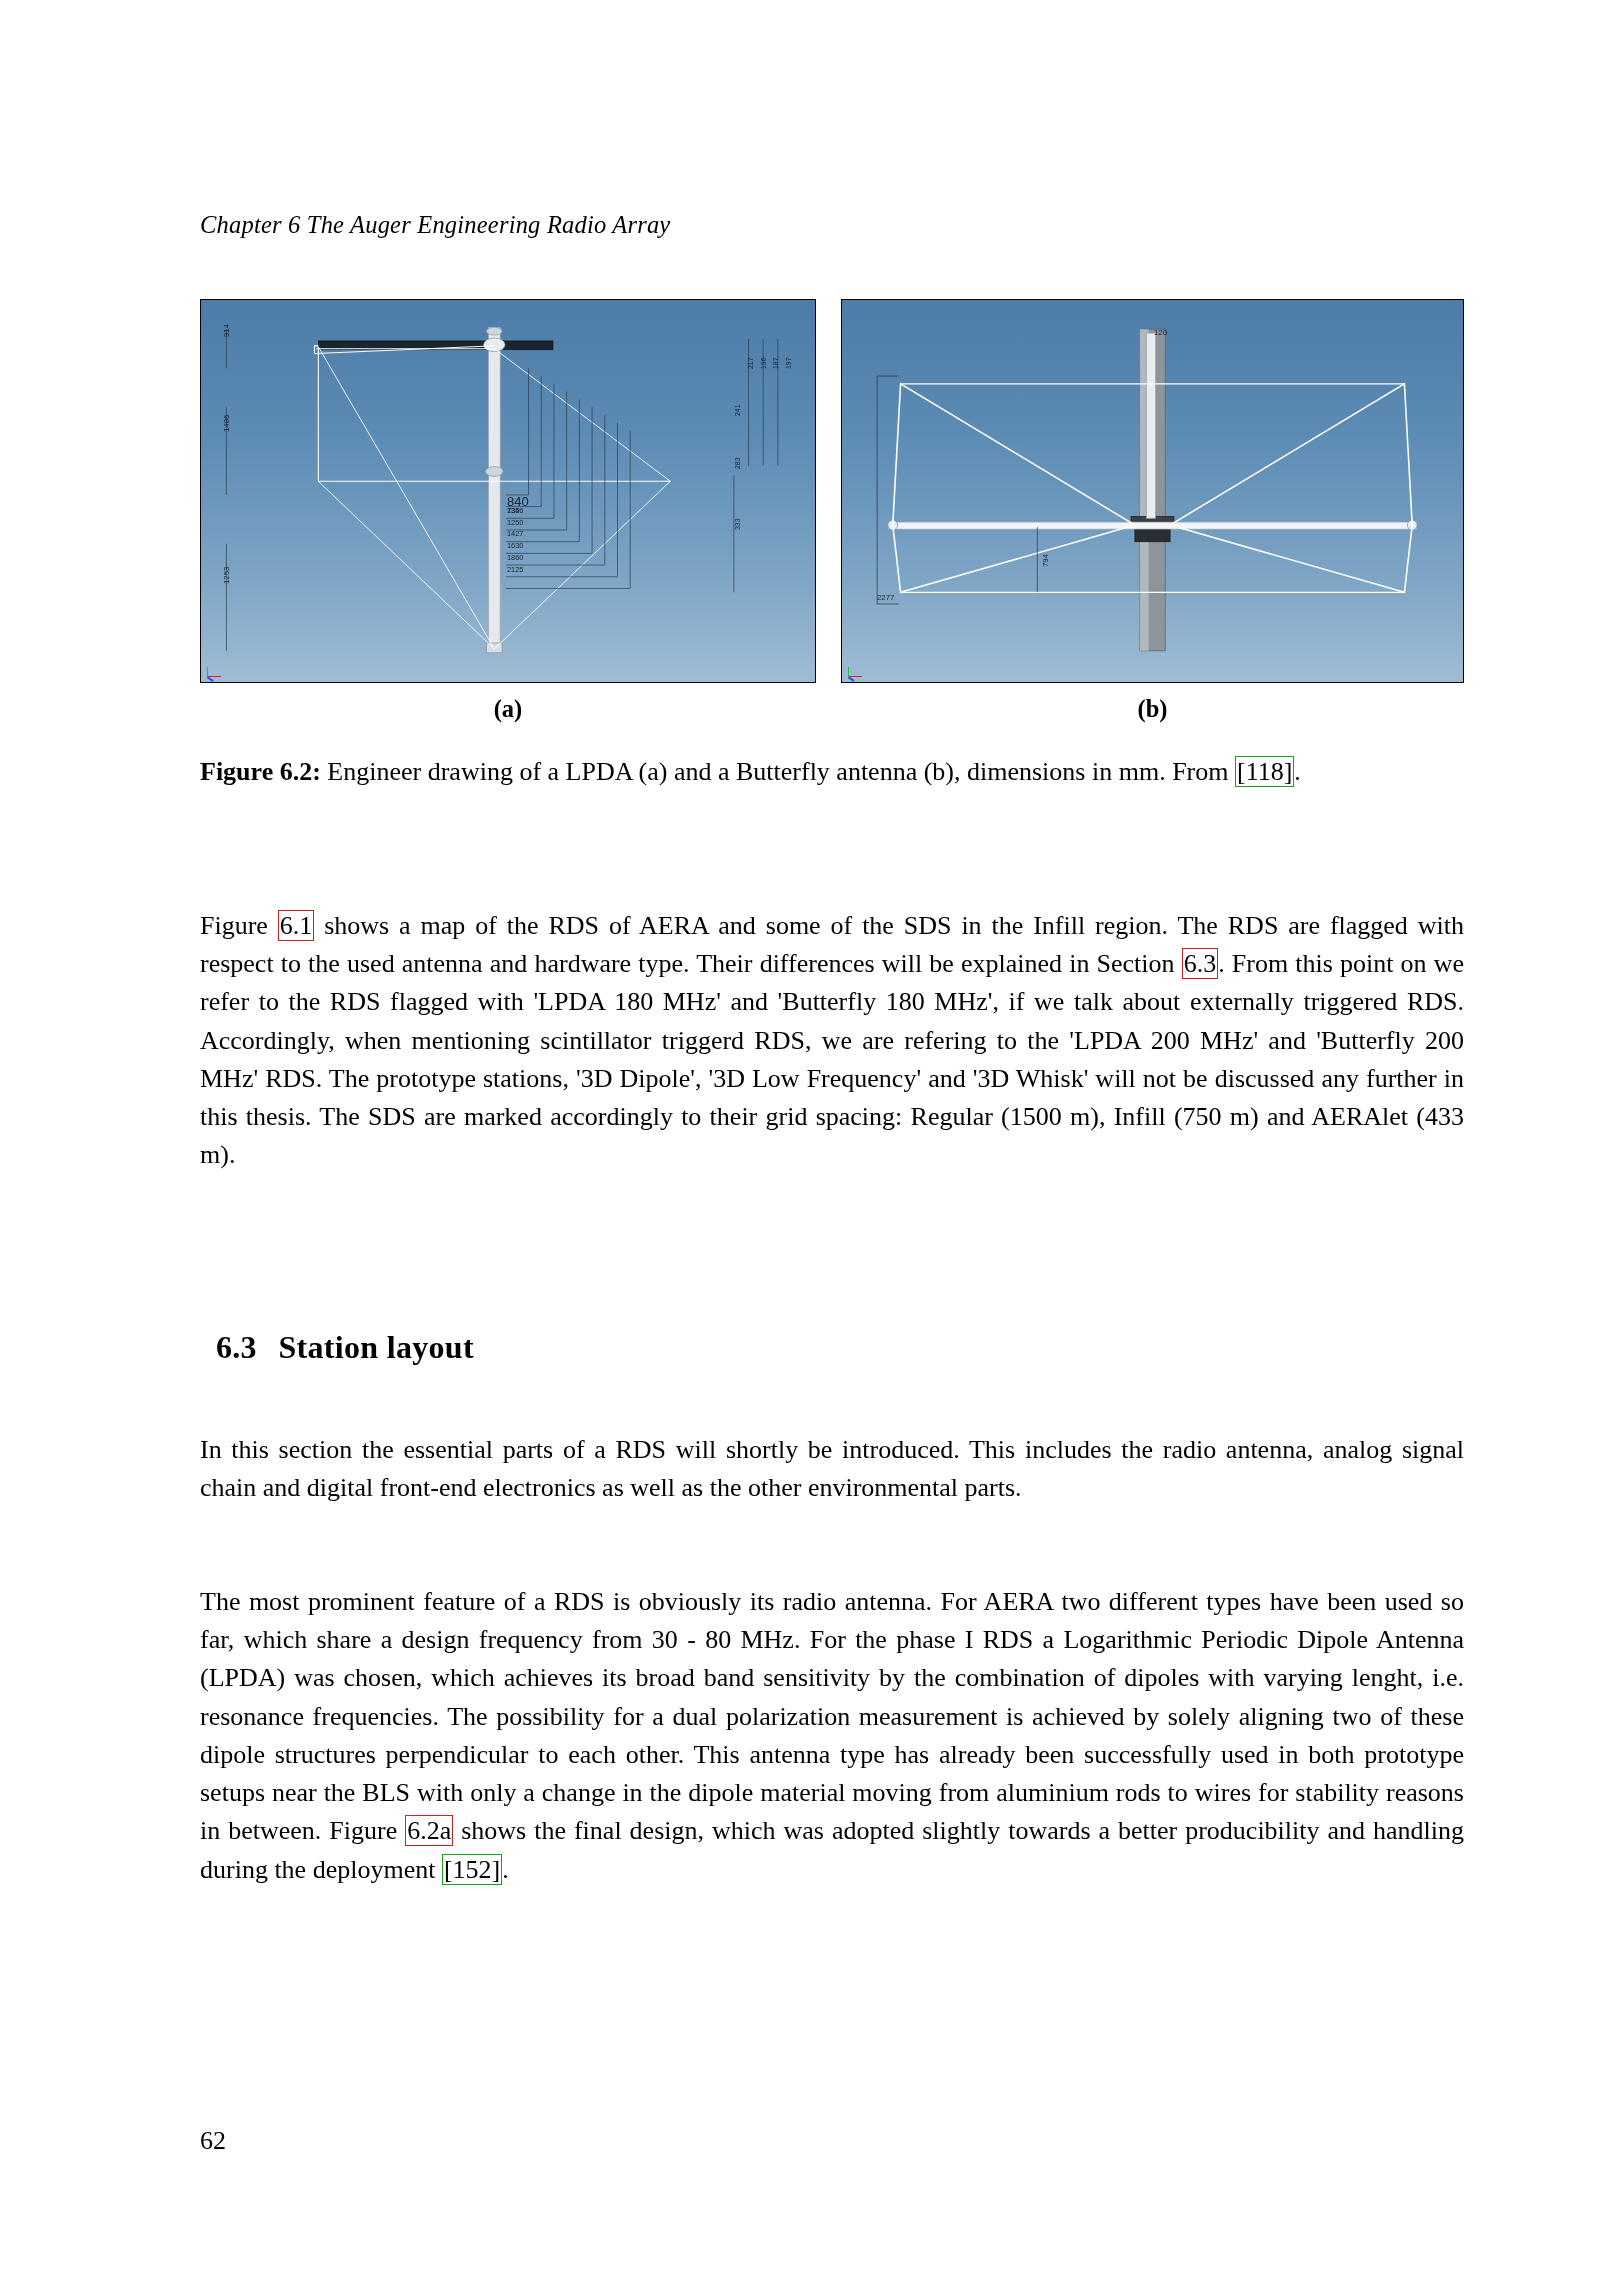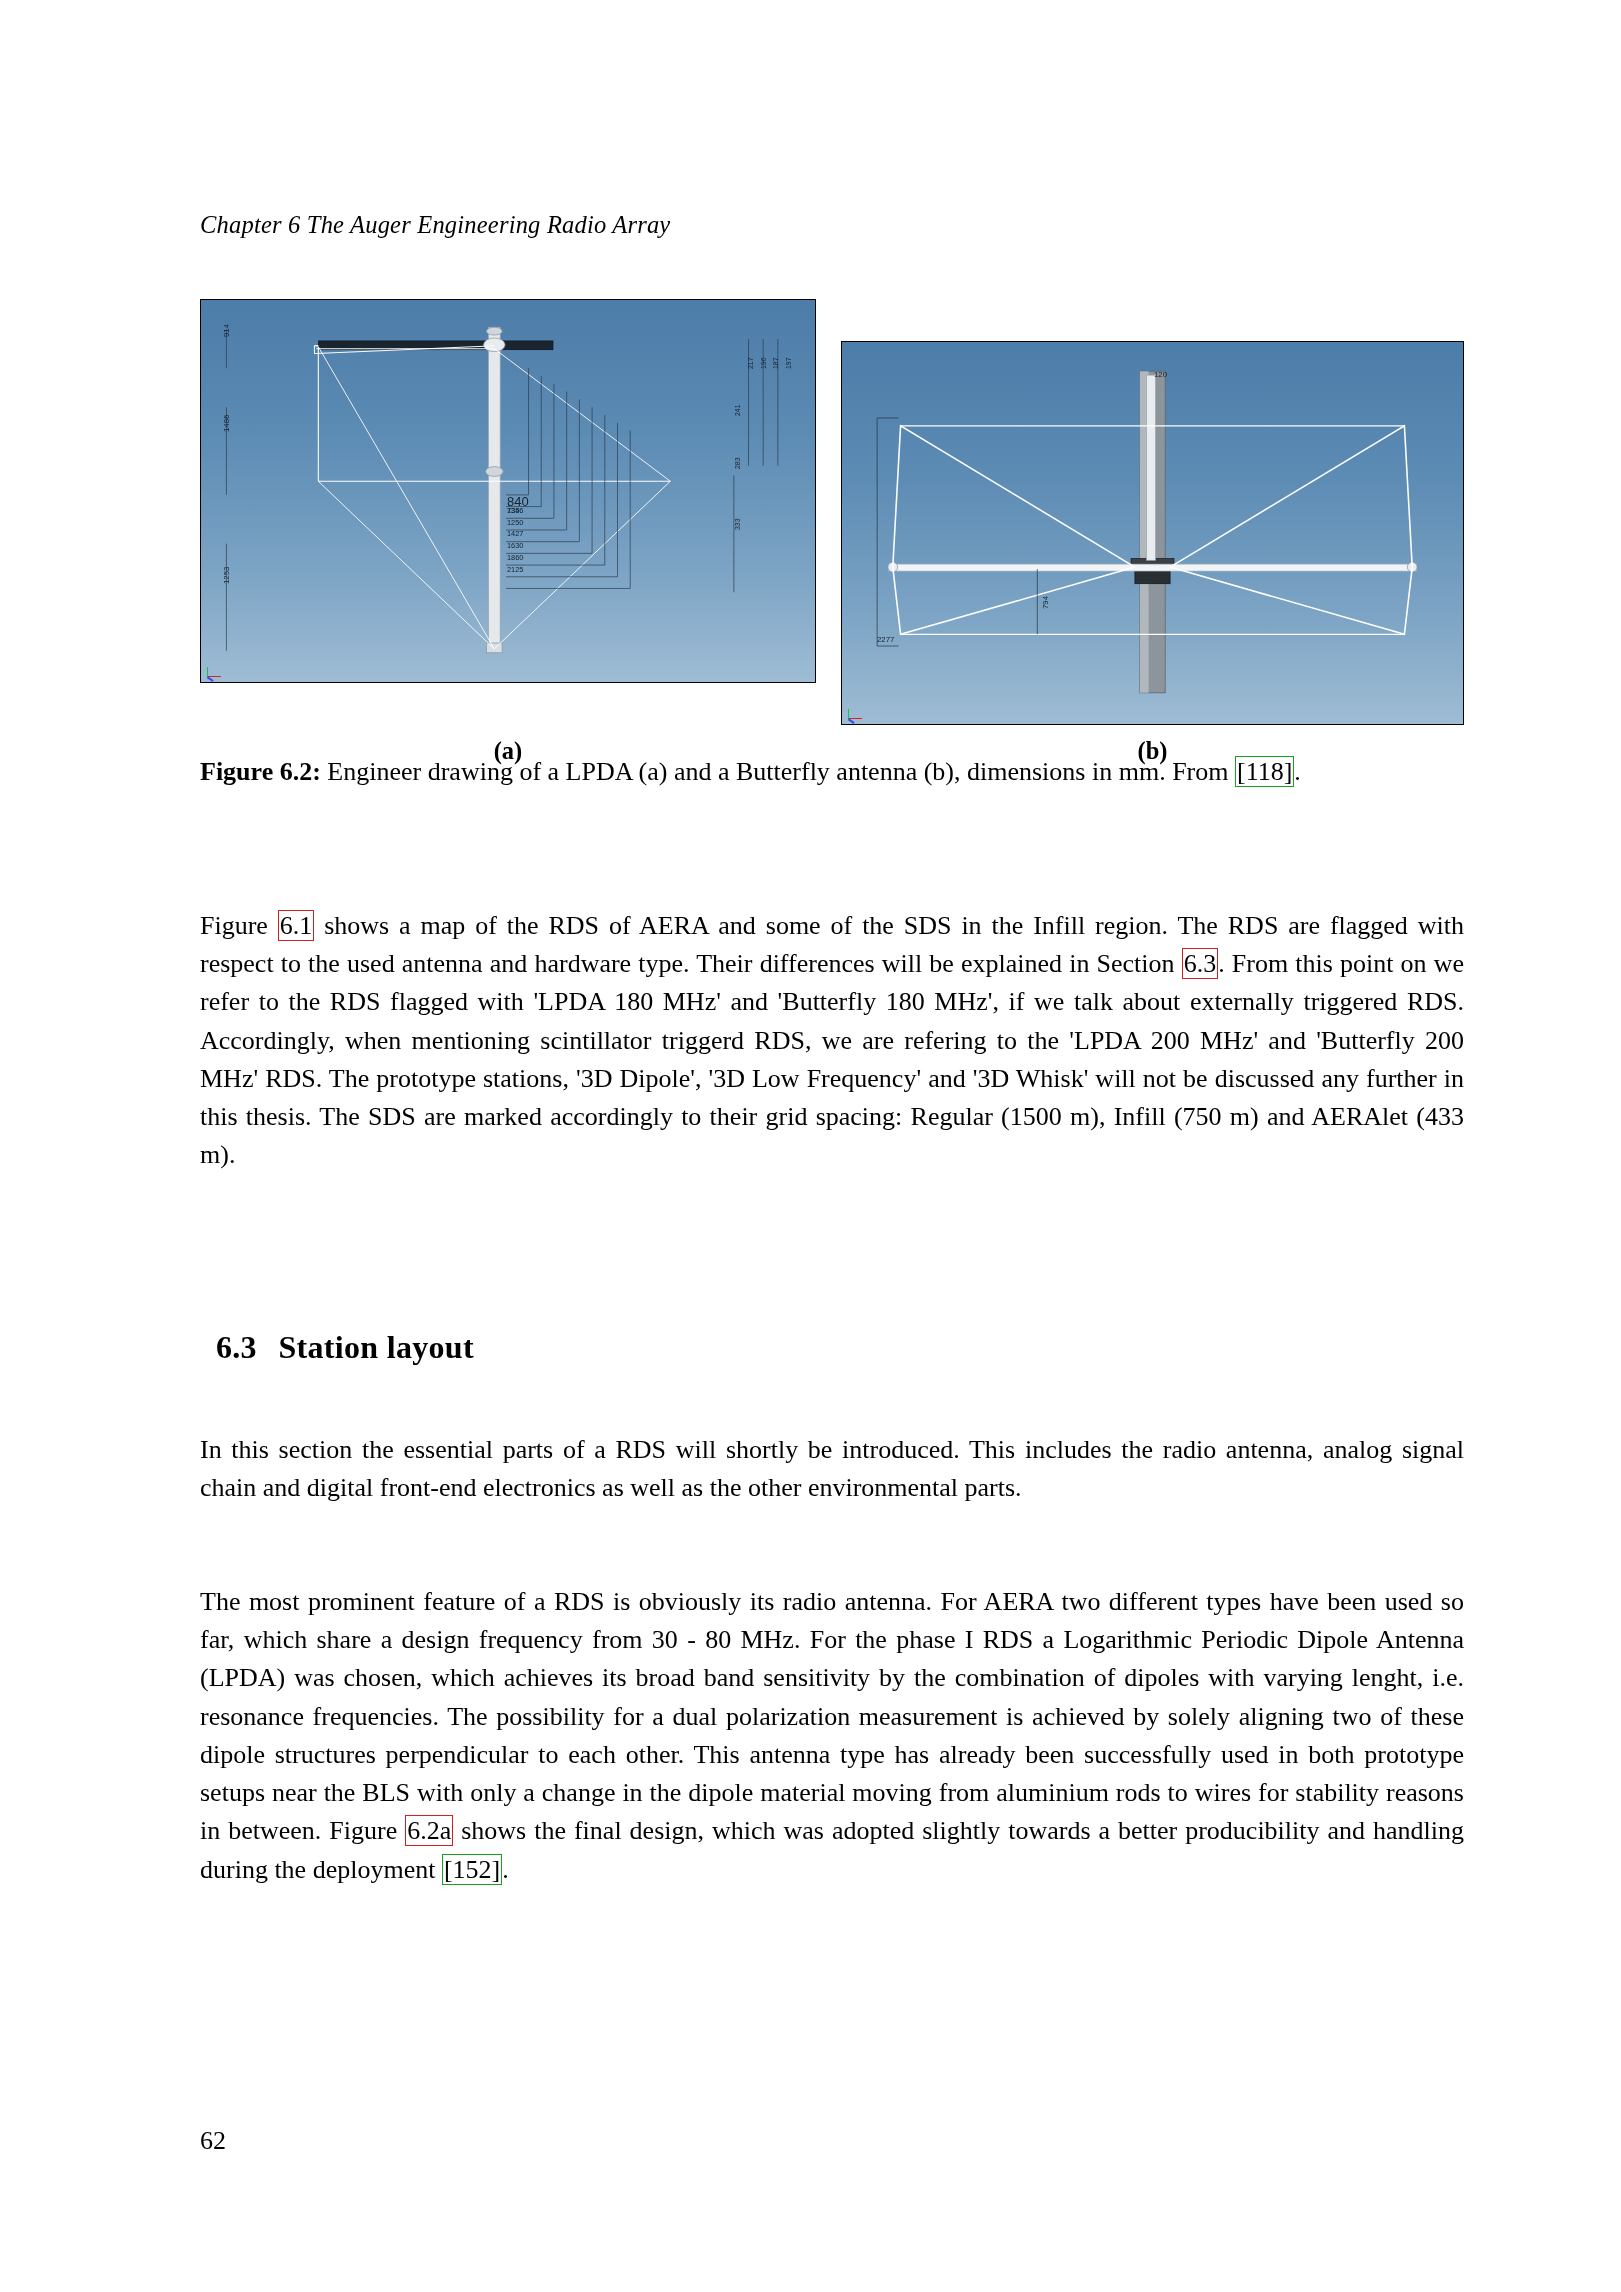--- a/index.html
+++ b/index.html
@@ -42,21 +42,21 @@
     justify-content: space-between;
     align-items: flex-start;
   }
   .fig-panel {
     position: relative;
     border: 1px solid #000;
     box-sizing: border-box;
     overflow: hidden;
   }
   .fig-a { width: 616px; height: 384px; }
-  .fig-b { width: 623px; height: 384px; margin-top: 42px; }
+  .fig-b { width: 623px; height: 384px; }
   .sky {
     position: absolute;
     inset: 0;
     background: linear-gradient(to bottom, #4c7ca8 0%, #5c8bb4 35%, #7ba3c4 70%, #9fbcd4 100%);
   }
   .cadaxis {
     position: absolute;
     left: 5.9px;
     bottom: 4.9px;
     width: 21.6px;

